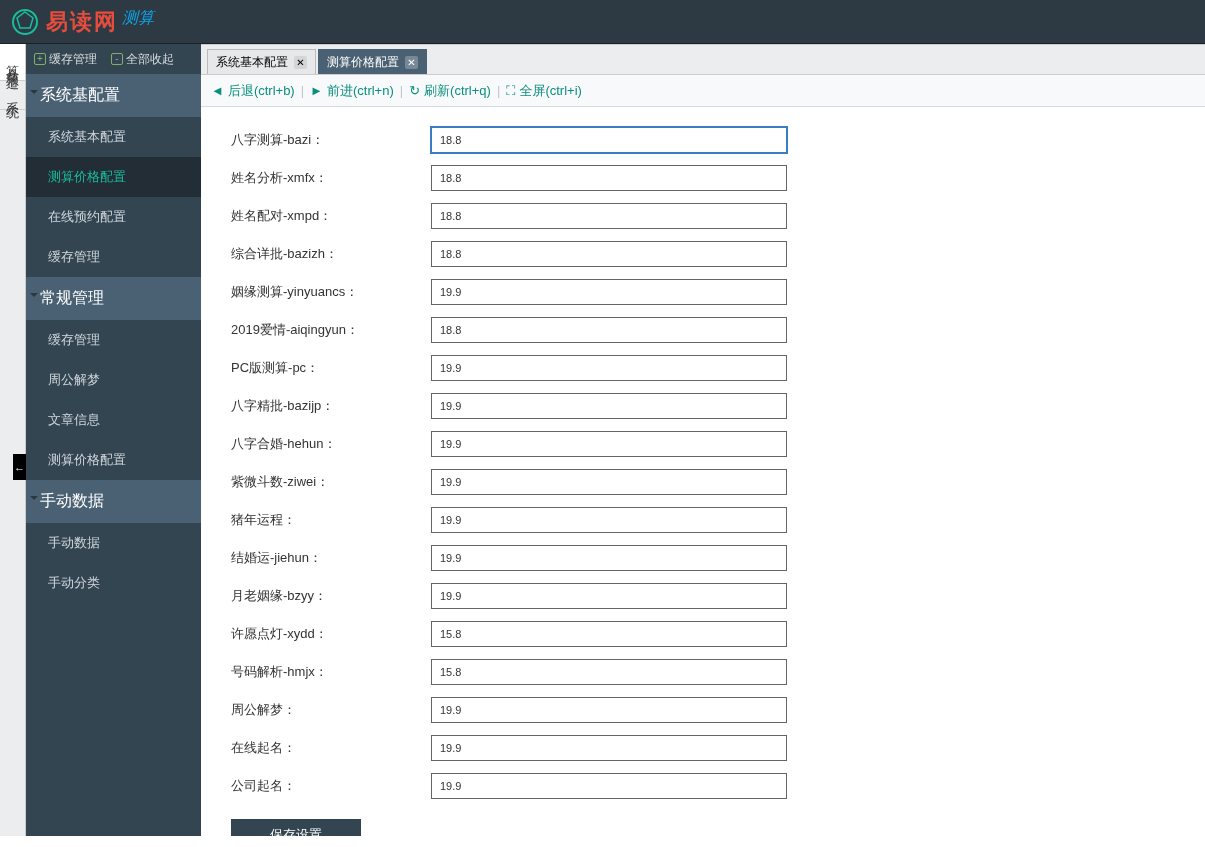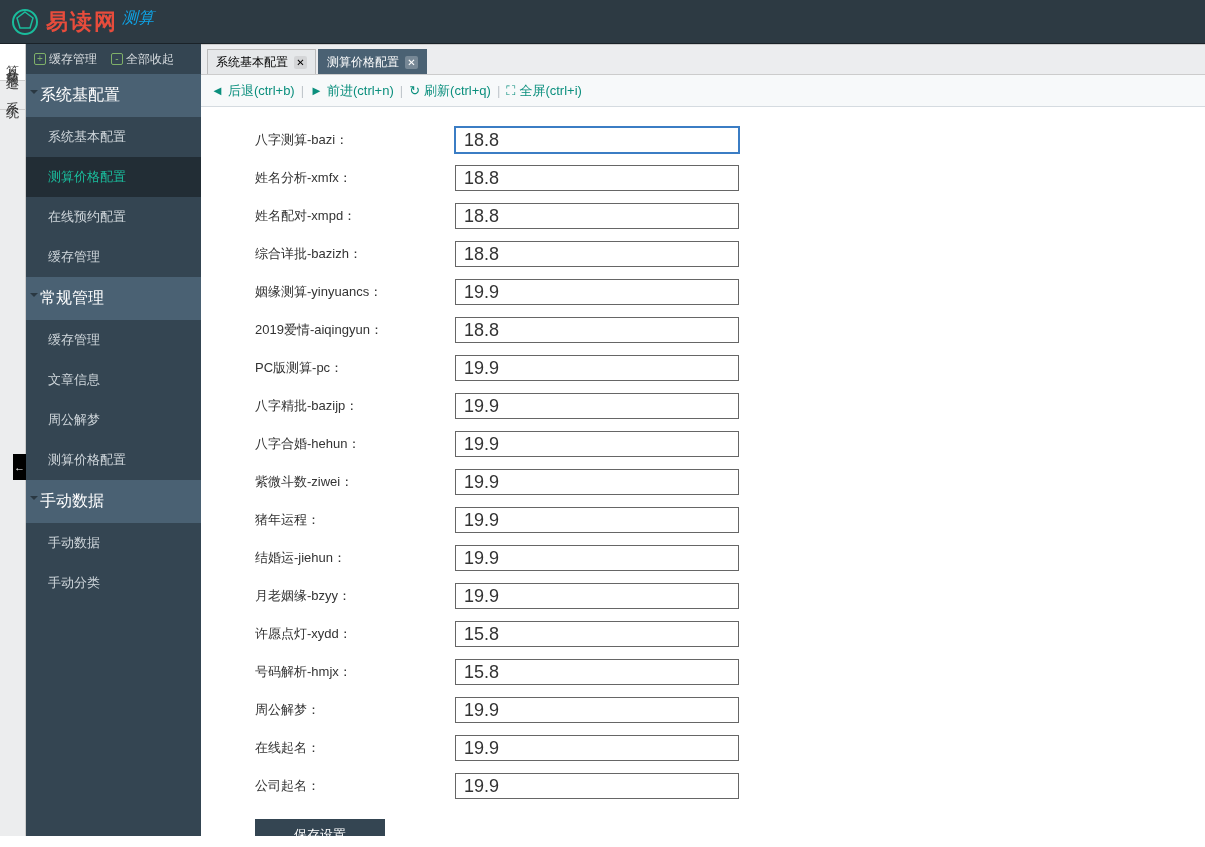--- a/index.html
+++ b/index.html
@@ -35,24 +35,24 @@
 .tab { height: 25px; padding: 0 8px; display: flex; align-items: center; gap: 6px; border: 1px solid #bbb; background: #e6e8ea; font-size: 12px; cursor: pointer; border-bottom: none; }
 .tab.active { background: #4a6173; color: #fff; border-color: #4a6173; }
 .tab .close { width: 13px; height: 13px; border-radius: 2px; background: rgba(0,0,0,0.08); display: inline-flex; align-items: center; justify-content: center; font-size: 10px; cursor: pointer; }
 .tab.active .close { background: rgba(255,255,255,0.25); }
 
 .toolbar { height: 32px; background: #f7f9fa; border-bottom: 1px solid #d5dbe0; display: flex; align-items: center; padding: 0 10px; gap: 6px; font-size: 13px; }
 .tool { color: #0b8f7d; display: inline-flex; align-items: center; gap: 4px; cursor: pointer; }
 .sep { color: #c0c6cb; }
 .tool-ic { font-size: 13px; }
 
-.content { flex: 1; overflow-y: auto; padding: 20px 14px; margin-left: 40px; }
+.content { flex: 1; overflow-y: auto; padding: 20px 30px; }
 .form-row { display: flex; align-items: center; margin-bottom: 12px; }
 .form-label { width: 200px; text-align: left; padding-right: 10px; color: #333; font-size: 13px; }
-.form-input { width: 284px; height: 26px; border: 1px solid #666; padding: 0 8px; font-size: 18px; color: #333; }
+.form-input { width: 356px; height: 26px; border: 1px solid #666; padding: 0 8px; font-size: 11px; color: #333; }
 .form-input.focused { border-color: #3b7dc4; outline: 1px solid #3b7dc4; }
 
 .save-btn { width: 130px; height: 32px; background: #344552; color: #fff; border: none; font-size: 13px; cursor: pointer; margin-top: 8px; margin-left: 0; }
 </style>
 </head>
 <body>
 
 <div class="header">
   <span class="logo-icon">
     <svg width="28" height="28" viewBox="0 0 28 28">
@@ -83,22 +83,22 @@
         </span>
     </div>
     <div class="side-nav" id="side-nav">
         <div class="nav-group">系统基配置</div>
         <div class="nav-item">系统基本配置</div>
         <div class="nav-item active">测算价格配置</div>
         <div class="nav-item">在线预约配置</div>
         <div class="nav-item">缓存管理</div>
         <div class="nav-group">常规管理</div>
         <div class="nav-item">缓存管理</div>
+        <div class="nav-item">周公解梦</div>
         <div class="nav-item">文章信息</div>
-        <div class="nav-item">周公解梦</div>
         <div class="nav-item">测算价格配置</div>
         <div class="nav-group">手动数据</div>
         <div class="nav-item">手动数据</div>
         <div class="nav-item">手动分类</div>
       </div>
   </div>
 
   <div class="main">
     <div class="tabbar" id="tabbar">
         <div class="tab">

